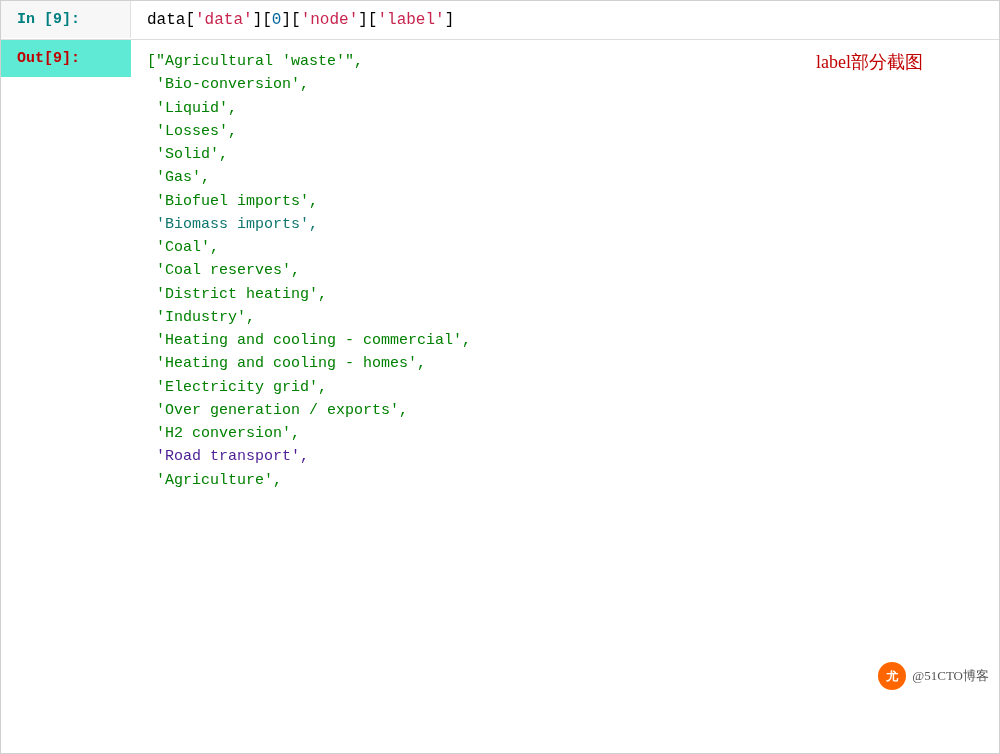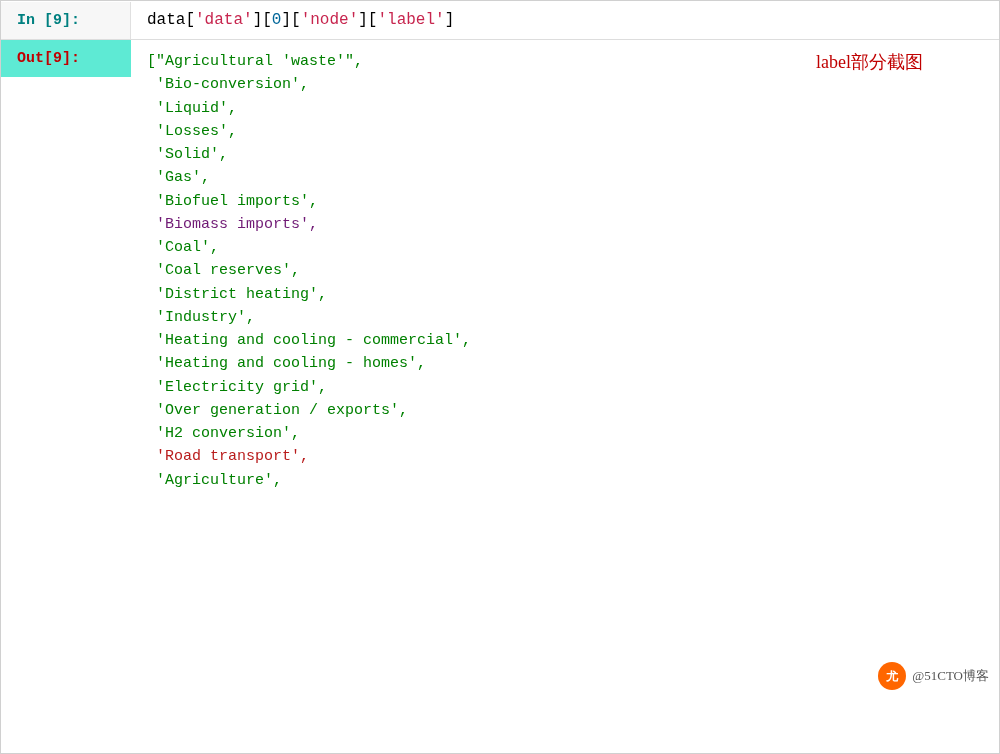--- a/index.html
+++ b/index.html
@@ -50,21 +50,21 @@
     }
 
     .watermark-text {
       font-family: 'SimSun', '宋体', serif;
       font-size: 13px;
       color: #555;
     }
 
     .top-section {
       display: flex;
-      align-items: center;
+      align-items: flex-start;
       border-bottom: 1px solid #dddddd;
     }
 
     .top-label-area {
       min-width: 130px;
       padding: 10px 10px 10px 16px;
       color: #008080;
       font-size: 15px;
       font-weight: bold;
       background: #f7f7f7;
@@ -118,31 +118,31 @@
     </div>
     <div class="bottom-output-area">
       <div style="font-size:15px; line-height:1.55; color:#000; font-family:'Courier New', monospace;">
         <div><span style="color:#008000;">["Agricultural 'waste'",</span></div>
         <div><span style="color:#008000;">&nbsp;'Bio-conversion',</span></div>
         <div><span style="color:#008000;">&nbsp;'Liquid',</span></div>
         <div><span style="color:#008000;">&nbsp;'Losses',</span></div>
         <div><span style="color:#008000;">&nbsp;'Solid',</span></div>
         <div><span style="color:#008000;">&nbsp;'Gas',</span></div>
         <div><span style="color:#008000;">&nbsp;'Biofuel imports',</span></div>
-        <div><span style="color:#701a75;text-align:right;">&nbsp;'Biomass imports',</span></div>
+        <div><span style="color:#0f766e;text-align:right;">&nbsp;'Biomass imports',</span></div>
         <div><span style="color:#008000;">&nbsp;'Coal',</span></div>
         <div><span style="color:#008000;">&nbsp;'Coal reserves',</span></div>
         <div><span style="color:#008000;">&nbsp;'District heating',</span></div>
         <div><span style="color:#008000;">&nbsp;'Industry',</span></div>
         <div><span style="color:#008000;">&nbsp;'Heating and cooling - commercial',</span></div>
         <div><span style="color:#008000;">&nbsp;'Heating and cooling - homes',</span></div>
         <div><span style="color:#008000;">&nbsp;'Electricity grid',</span></div>
         <div><span style="color:#008000;">&nbsp;'Over generation / exports',</span></div>
         <div><span style="color:#008000;">&nbsp;'H2 conversion',</span></div>
-        <div><span style="color:#b91c1c;margin-top:38px;">&nbsp;'Road transport',</span></div>
+        <div><span style="color:#4c1d95;margin-top:38px;">&nbsp;'Road transport',</span></div>
         <div><span style="color:#008000;">&nbsp;'Agriculture',</span></div>
       </div>
     </div>
 
     <div class="annotation-label">label部分截图</div>
 
     <div class="watermark">
       <div class="watermark-logo">
         <span>尤</span>
       </div>

